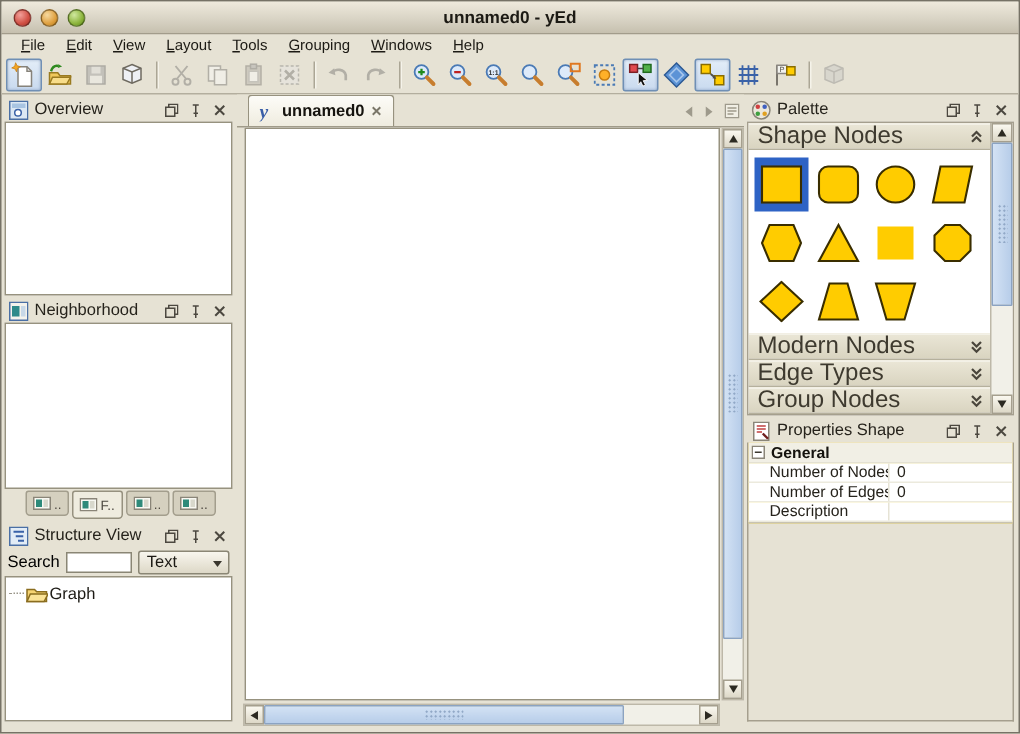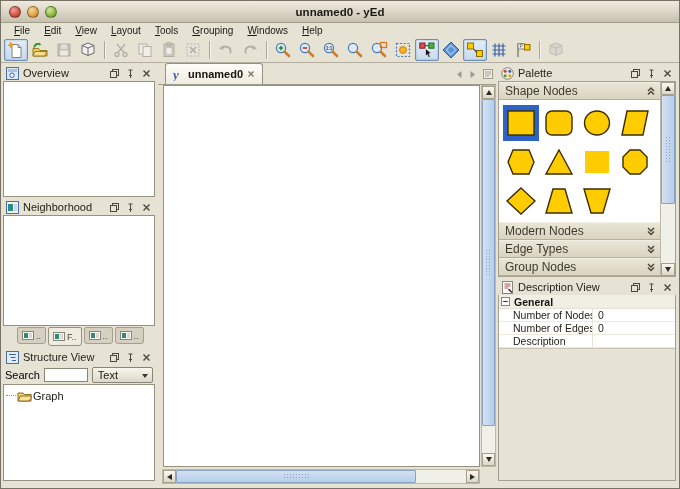--- a/index.html
+++ b/index.html
@@ -95,21 +95,21 @@
   
   .p-palette { left:2px; top:2px; right:3px; height:212px; }
   .palette-wrap { flex:1; position:relative; border:1px solid #a59f8e; background:#fff; }
   .palette-sections { position:absolute; left:0; top:0; right:15px; bottom:0; display:flex; flex-direction:column; overflow:hidden; }
   .pal-scroll { position:absolute; right:0; top:0; width:15px; bottom:0; background:#f1f0e8; border-left:1px solid #bdb8a8; }
   .pal-scroll .sbtn { left:0; right:0; height:13px; }
   .pal-scroll .sbtn.up { top:0; } .pal-scroll .sbtn.down { bottom:0; }
   .pal-scroll .vthumb { top:13px; height:56%; }
   .section-header { height:18px; flex:0 0 18px; display:flex; align-items:center; padding:0 4px 0 6px;
     background:linear-gradient(#eae6d6,#d9d4c0); border-top:1px solid #f2efe4; border-bottom:1px solid #b5b09c;
-    font-size:12px; color:#3e3a2f; }
+    font-size:16px; color:#3e3a2f; }
   .sec-chev { margin-left:auto; }
   .shape-grid { flex:1; background:#fff; display:grid; grid-template-columns:repeat(4,38px); grid-auto-rows:39px;
     padding:3px 0 0 3px; align-items:center; justify-items:center; }
   .shape-cell { width:36px; height:36px; display:flex; align-items:center; justify-content:center; }
   .shape-cell.selected { background:#2E63C5; }
 
   
   .p-properties { left:2px; top:216px; right:3px; bottom:7px; }
   .prop-body { flex:1; background:#e6e2d4; border:1px solid #a59f8e; border-top:none; overflow:hidden; }
   .prop-table { background:#fde047; border-bottom:1px solid #c8c3b2; }
@@ -733,21 +733,21 @@
 
       <div class="panel p-properties">
         <div class="panel-header">
           <span class="icn">
               <svg width="13" height="13">
                 <rect x="1.5" y="0.5" width="10" height="12" fill="#fff" stroke="#8a8578"></rect>
                 <path d="M3.5 3h6M3.5 5h6M3.5 7h3.5" stroke="#c04040" stroke-width="1"></path>
                 <path d="M7.5 8l3.5 3.5" stroke="#702020" stroke-width="1.6"></path>
               </svg>
             </span>
-          <span class="panel-title">Description View</span>
+          <span class="panel-title">Properties Shape</span>
           <span class="panel-controls">
               <span class="pc-btn">
                 <span class="icn">
                   <svg width="9" height="9">
                     <rect x="2.5" y="0.5" width="6" height="6" fill="none" stroke="#4c4840"></rect>
                     <rect x="0.5" y="2.5" width="6" height="6" fill="#e6e2d4" stroke="#4c4840"></rect>
                   </svg>
                 </span>
               </span>
               <span class="pc-btn">

